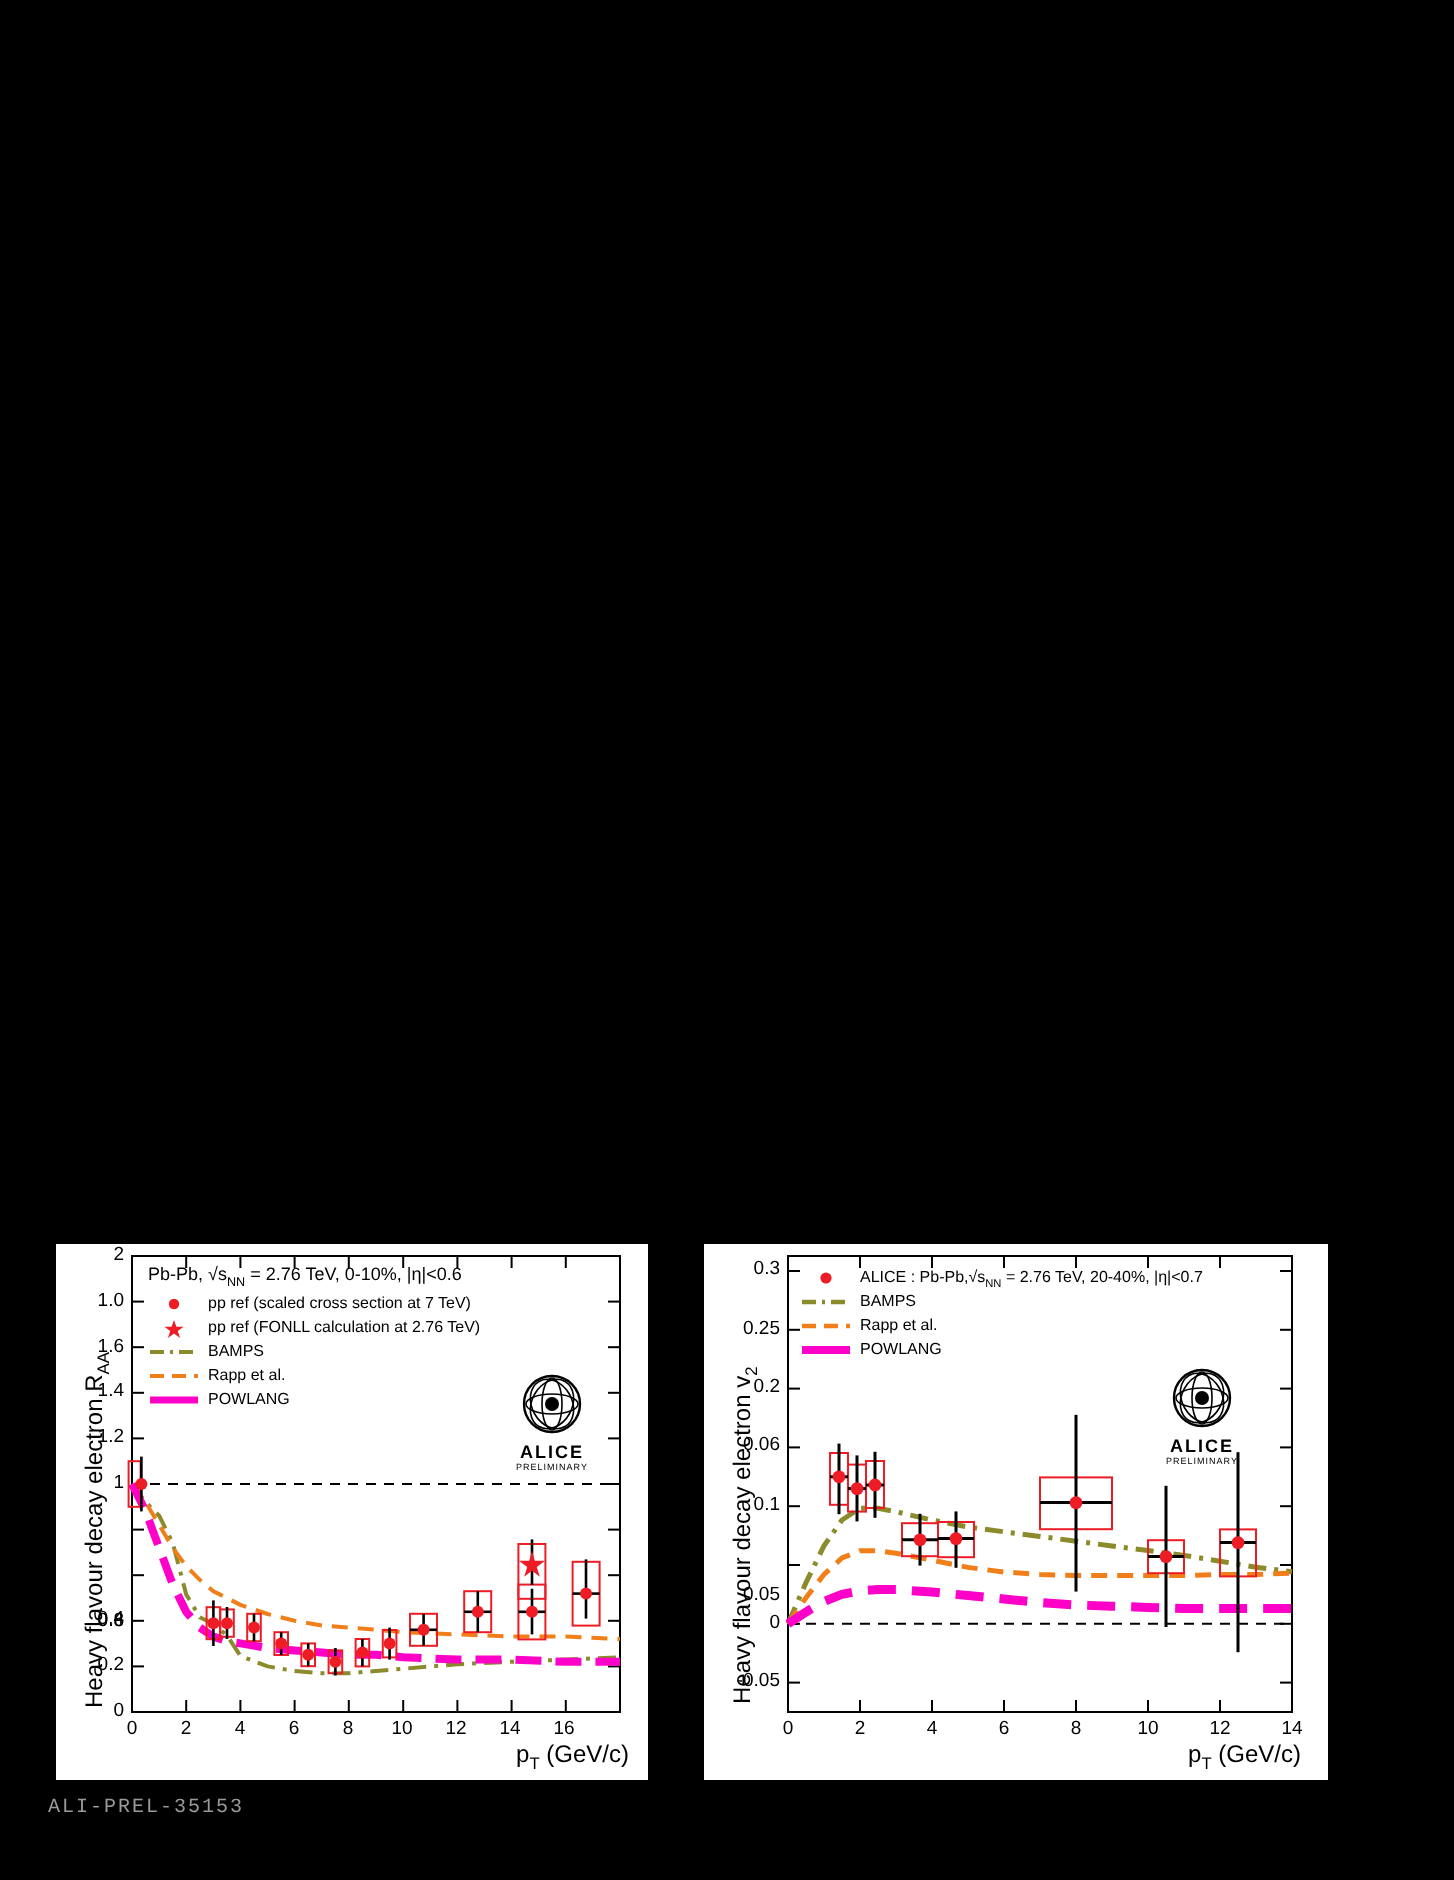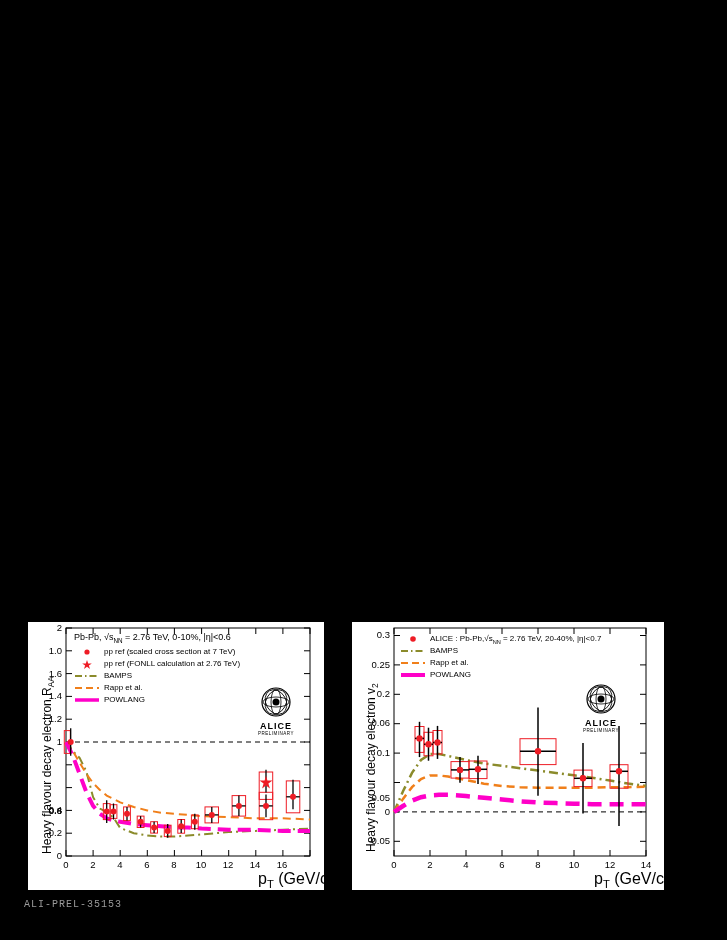--- a/index.html
+++ b/index.html
@@ -1,21 +1,21 @@
 <!DOCTYPE html>
 <html><head>
 <meta charset="utf-8">
 <style>
   html,body{margin:0;padding:0;background:#000;}
   body{width:727px;height:940px;position:relative;font-family:"Liberation Sans",sans-serif;}
   .panel{position:absolute;background:#fff;}
   #panelL{left:28px;top:622px;width:296px;height:268px;}
   #panelR{left:352px;top:622px;width:312px;height:268px;}
   .ylabel{position:absolute;transform-origin:0 0;white-space:nowrap;font-size:12px;color:#000;}
-  .xlabel{position:absolute;font-size:16px;color:#000;white-space:nowrap;}
+  .xlabel{position:absolute;font-size:12px;color:#000;white-space:nowrap;}
   .ticklab{position:absolute;font-size:9.5px;color:#000;text-align:center;white-space:nowrap;}
   .ticklabY{position:absolute;font-size:9.5px;color:#000;text-align:right;white-space:nowrap;}
   .legend{position:absolute;font-size:8px;color:#000;white-space:nowrap;}
   .legrow{position:relative;height:12px;line-height:12px;}
   .legmark{position:absolute;left:0;top:0;width:26px;height:12px;}
   .legtxt{position:absolute;left:30px;top:0;}
   svg{position:absolute;left:0;top:0;overflow:visible;}
   .watermark{position:absolute;text-align:center;}
   .wm-title{font-size:9px;font-weight:bold;letter-spacing:1px;color:#000;}
   .wm-sub{font-size:4.5px;letter-spacing:0.5px;color:#000;}

